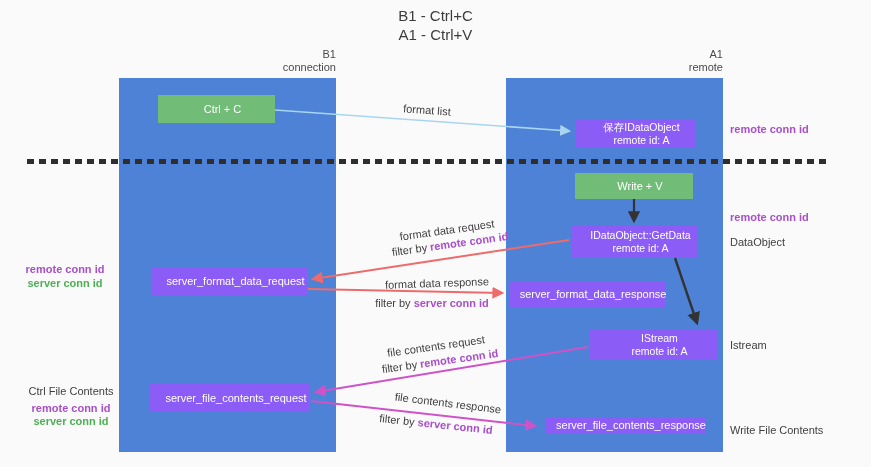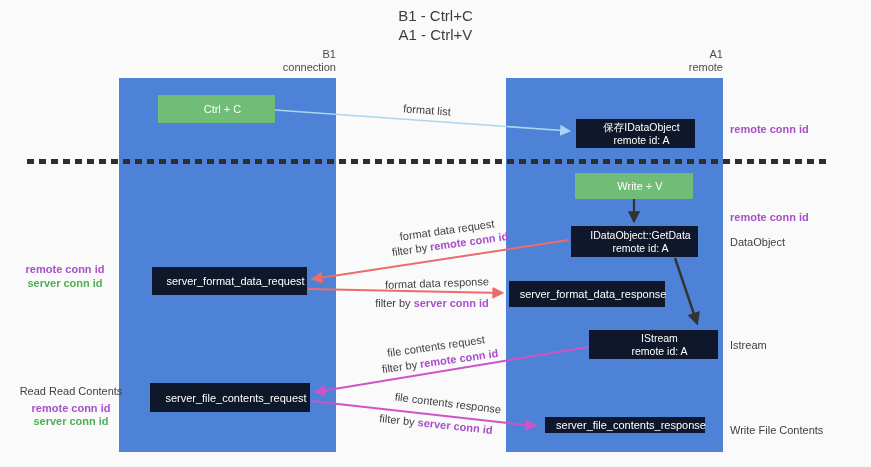--- a/index.html
+++ b/index.html
@@ -12,21 +12,21 @@
   .lane-header{position:absolute;top:48px;width:217px;text-align:right;
     font-size:11px;line-height:13px;color:#4a4a4a;}
   .lane{position:absolute;top:78px;width:217px;height:374px;background:#4d82d6;}
 
   .divider{position:absolute;left:27px;top:159px;width:803px;height:5px;
     background:repeating-linear-gradient(90deg,#2e2e2e 0 7px,rgba(0,0,0,0) 7px 12px);}
 
   .box{position:absolute;display:flex;align-items:center;justify-content:center;
     color:#ffffff;text-align:center;font-size:11px;box-sizing:border-box;padding-left:12px;}
   .box.green{background:#71bd77;}
-  .box.orange{background:#0f172a;}
+  .box.orange{background:#8b5cf6;}
   .box.two-line{flex-direction:column;font-size:10.5px;line-height:13px;}
 
   .edges{position:absolute;left:0;top:0;width:871px;height:467px;pointer-events:none;}
 
   .lbl{position:absolute;font-size:11px;color:#3f3f3f;white-space:nowrap;}
   .edge-label{position:absolute;font-size:11px;color:#3f3f3f;white-space:nowrap;
     transform-origin:center center;}
   .purple{color:#a94fc9;font-weight:bold;}
   .greentx{color:#4db053;font-weight:bold;}
   .idgap{margin-left:3px;}
@@ -137,21 +137,21 @@
   </div>
 
   <div class="edge-label" style="left:448px;top:403px;transform:translate(-50%,-50%) rotate(7deg);">file contents response</div>
   <div class="edge-label" style="left:436px;top:424px;transform:translate(-50%,-50%) rotate(6deg);">
     <span>filter by</span><span class="purple idgap">server conn id</span>
   </div>
 
   <div class="lbl purple ctr" style="left:15px;top:263px;width:100px;">remote conn id</div>
   <div class="lbl greentx ctr" style="left:15px;top:277px;width:100px;">server conn id</div>
 
-  <div class="lbl ctr" style="left:16px;top:385px;width:110px;">Read Read Contents</div>
+  <div class="lbl ctr" style="left:16px;top:385px;width:110px;">Ctrl File Contents</div>
   <div class="lbl purple ctr" style="left:16px;top:402px;width:110px;">remote conn id</div>
   <div class="lbl greentx ctr" style="left:16px;top:415px;width:110px;">server conn id</div>
 
   <div class="lbl purple" style="left:730px;top:123px;">remote conn id</div>
   <div class="lbl purple" style="left:730px;top:211px;">remote conn id</div>
   <div class="lbl" style="left:730px;top:236px;">DataObject</div>
   <div class="lbl" style="left:730px;top:339px;">Istream</div>
   <div class="lbl" style="left:730px;top:424px;">Write File Contents</div>
 
 </div>

